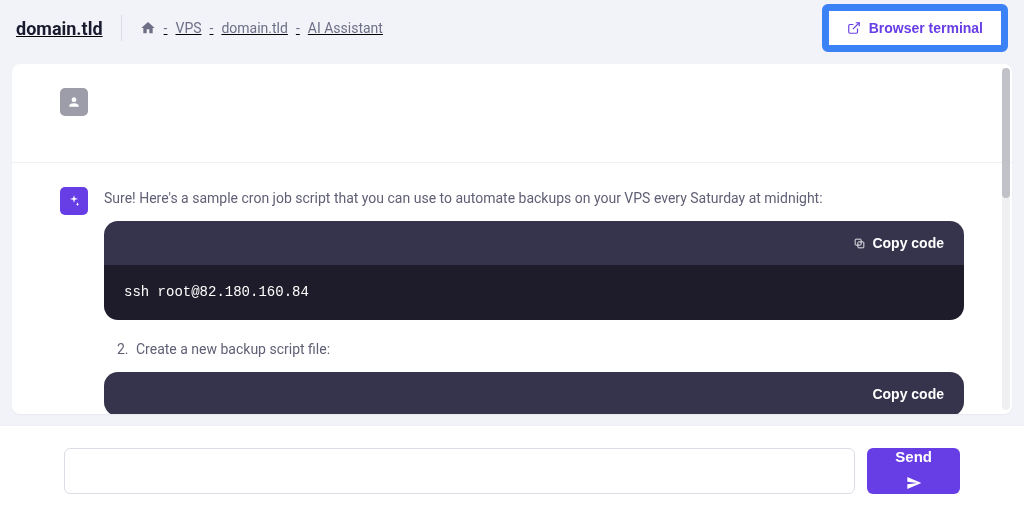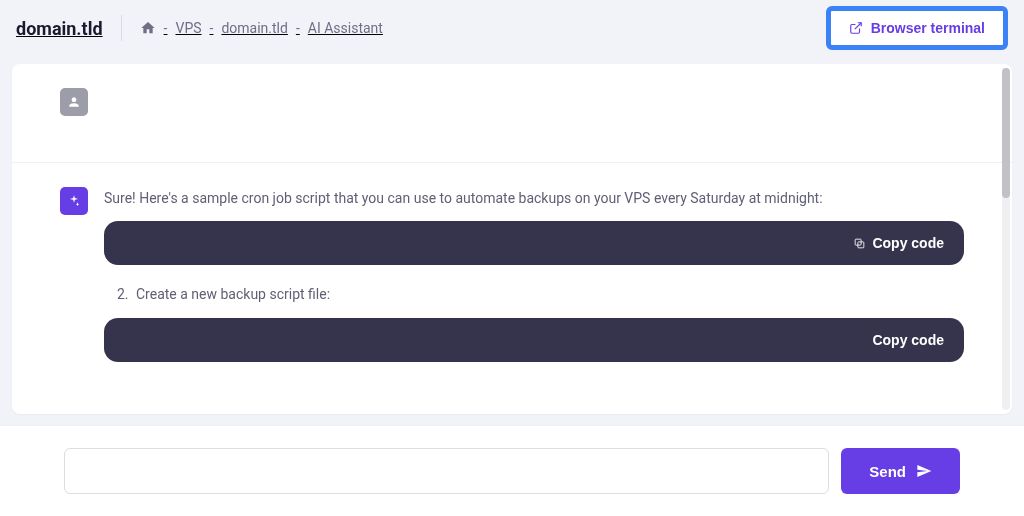--- a/index.html
+++ b/index.html
@@ -49,21 +49,21 @@
       width: 16px;
       height: 16px;
       fill: #6e6e87;
     }
     .terminal-btn {
       display: flex;
       align-items: center;
       gap: 8px;
       padding: 9px 18px;
       background: #fff;
-      border: 5px solid #3b82f6;
+      border: 7px solid #3b82f6;
       border-radius: 6px;
       color: #673de6;
       font-size: 14px;
       font-weight: 600;
       cursor: pointer;
     }
     .ext-icon {
       width: 14px;
       height: 14px;
       stroke: #673de6;
@@ -213,20 +213,21 @@
       align-items: center;
       gap: 10px;
       padding: 0 28px;
       background: #673de6;
       border: none;
       border-radius: 6px;
       color: #fff;
       font-size: 15px;
       font-weight: 600;
       cursor: pointer;
+      flex-direction: column;
     }
     .send-icon {
       width: 16px;
       height: 16px;
       fill: #fff;
     }
   </style>
 </head>
 <body>
 
@@ -279,20 +280,21 @@
         <div class="code-block">
           <div class="code-header">
             <button class="copy-btn">
               <svg class="copy-icon" viewBox="0 0 24 24">
                   <rect x="9" y="9" width="11" height="11" rx="1.5"></rect>
                   <rect x="4" y="4" width="11" height="11" rx="1.5"></rect>
                 </svg>
               <span>Copy code</span>
             </button>
           </div>
+          <div class="code-content">ssh root@82.180.160.84</div>
         </div>
         <ol start="2">
           <li>Create a new backup script file:</li>
         </ol>
         <div class="code-block">
           <div class="code-header">
             <button class="copy-btn">
 
               <span>Copy code</span>
             </button>

